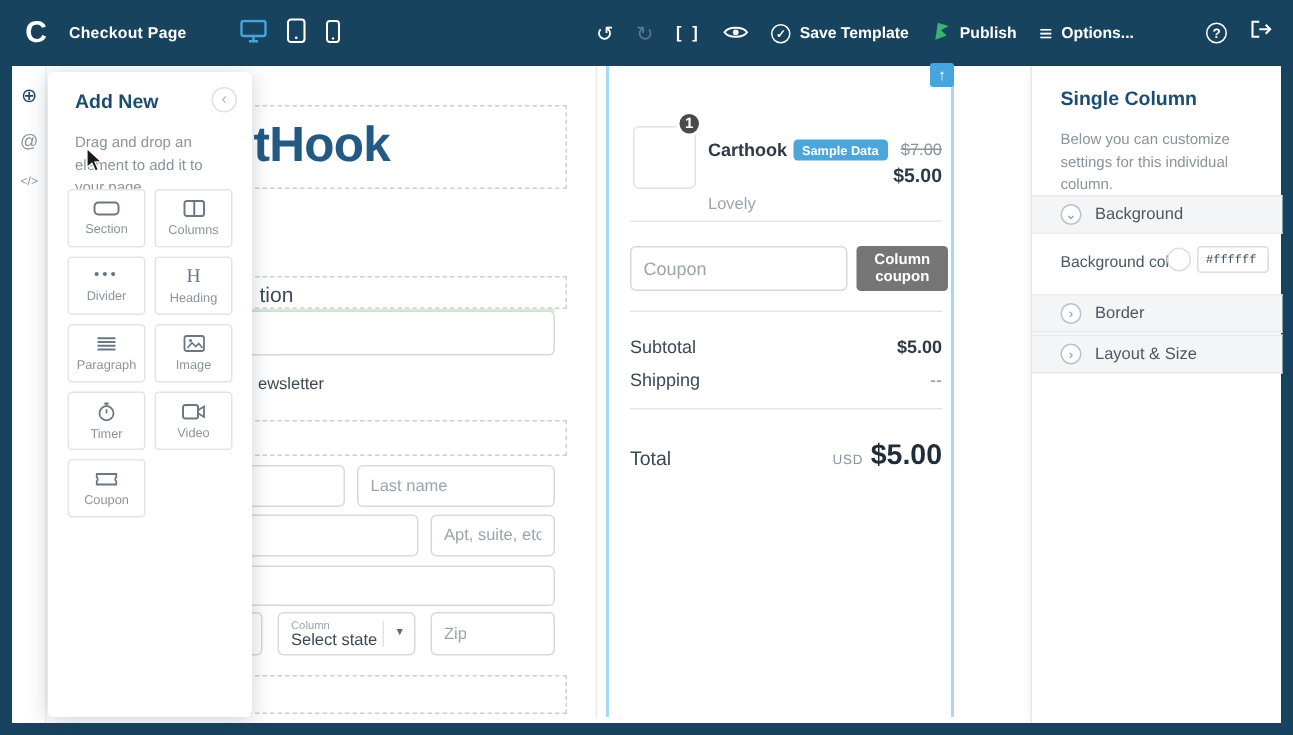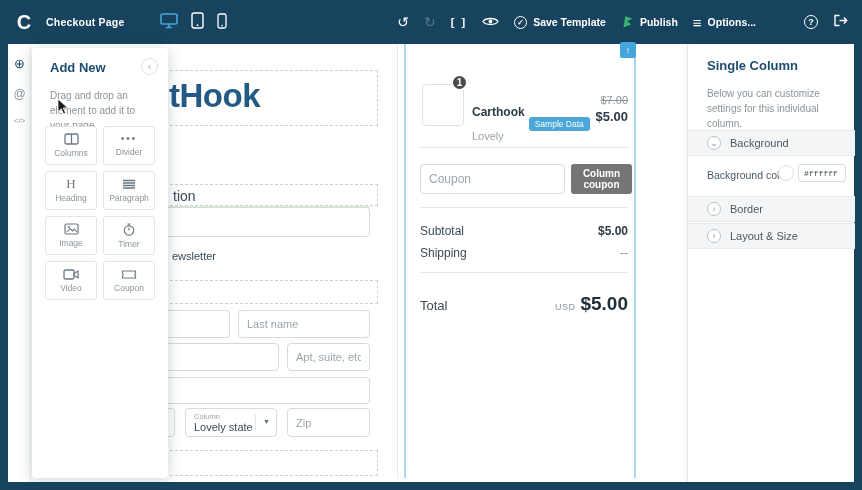--- a/index.html
+++ b/index.html
@@ -47,22 +47,22 @@
   .col-border-blue { width:2px; background:#a9d9f0; }
 
   .sel-up-btn { width:16px; height:16px; background:#45a5dc; border-radius:2px; color:#fff;
                 font-size:10px; display:flex; align-items:center; justify-content:center; }
 
   
   .qty-badge { width:17px; height:17px; border-radius:50%; background:#4a4a4a; color:#fff;
                font-size:10px; font-weight:bold; display:flex; align-items:center; justify-content:center; border:2px solid #fff; }
   .prod-img { width:42px; height:42px; border:1px solid #e2e2e2; border-radius:4px; background:#fff; }
   .prod-name { font-size:12px; font-weight:bold; color:#2d3a45; }
-  .sample-badge { background:#4ba6d9; color:#fff; font-size:8.5px; font-weight:normal;
-                  padding:2px 6px; border-radius:3px;margin-top:24px; }
+  .sample-badge { background:#4ba6d9; color:#fff; font-size:8.5px; font-weight:bold;
+                  padding:2px 6px; border-radius:3px; }
   .variant { font-size:11px; color:#9aa5ad; }
   .price-old { font-size:11px; color:#8b959c; text-decoration:line-through; }
   .price-new { font-size:13px; font-weight:bold; color:#2d3a45; }
   .divider { height:1px; background:#e6e6e6; }
   .apply-btn { background:#757575; color:#fff; border:none; border-radius:3px; font-size:10px;
                font-weight:bold; width:100%; height:100%; font-family:"Liberation Sans", sans-serif; }
   .sum-label { font-size:12px; color:#3b4a56; }
   .sum-val { font-size:12px; font-weight:bold; color:#2d3a45; }
   .total-label { font-size:13px; color:#3b4a56; }
   .currency { font-size:9px; color:#8b959c; letter-spacing:.5px; }
@@ -223,21 +223,21 @@
 
   <div class="abs" style="left:60px; top:377px; width:310px; height:27px;">
     <input class="inputbox" style="">
   </div>
 
   <div class="abs" style="left:60px; top:408px; width:115px; height:29px;">
     <input class="inputbox" style="">
   </div>
   <div class="abs state-box" style="left:185px; top:408px; width:92px; height:29px;">
     <div class="state-mini">Column</div>
-    <div class="state-val">Lovely state</div>
+    <div class="state-val">Select state</div>
     <span class="state-sep"></span>
     <span class="state-caret">▼</span>
   </div>
   <div class="abs" style="left:287px; top:408px; width:83px; height:29px;text-decoration:underline;">
     <input class="inputbox" placeholder="Zip" style="">
   </div>
 
   <div class="abs dashedbox" style="left:60px; top:450px; width:318px; height:26px;"></div>
 
   <div class="abs col-border-gray" style="left:397px; top:44px; height:434px;"></div>
@@ -306,20 +306,28 @@
   </div>
 
   <div class="abs add-panel">
     <div class="ap-title">Add New</div>
     <div class="ap-collapse">‹</div>
     <div class="ap-desc">Drag and drop an element to add it to your page.</div>
 
     <div class="tile-grid">
       <div class="tile">
         <span>
+            <svg width="18" height="10" viewBox="0 0 18 10">
+              <rect x="1" y="1" width="16" height="8" rx="2.5" fill="none" stroke="#6b7884" stroke-width="1.3"></rect>
+            </svg>
+          </span>
+        <span class="tile-label">Section</span>
+      </div>
+      <div class="tile">
+        <span>
             <svg width="15" height="12" viewBox="0 0 15 12">
               <rect x="1" y="1" width="13" height="10" rx="1.5" fill="none" stroke="#6b7884" stroke-width="1.3"></rect>
               <path d="M7.5 1v10" stroke="#6b7884" stroke-width="1.3"></path>
             </svg>
           </span>
         <span class="tile-label">Columns</span>
       </div>
       <div class="tile">
         <span style="font-size:10px; color:#6b7884; letter-spacing:2px; line-height:10px;">•••</span>
         <span class="tile-label">Divider</span>

